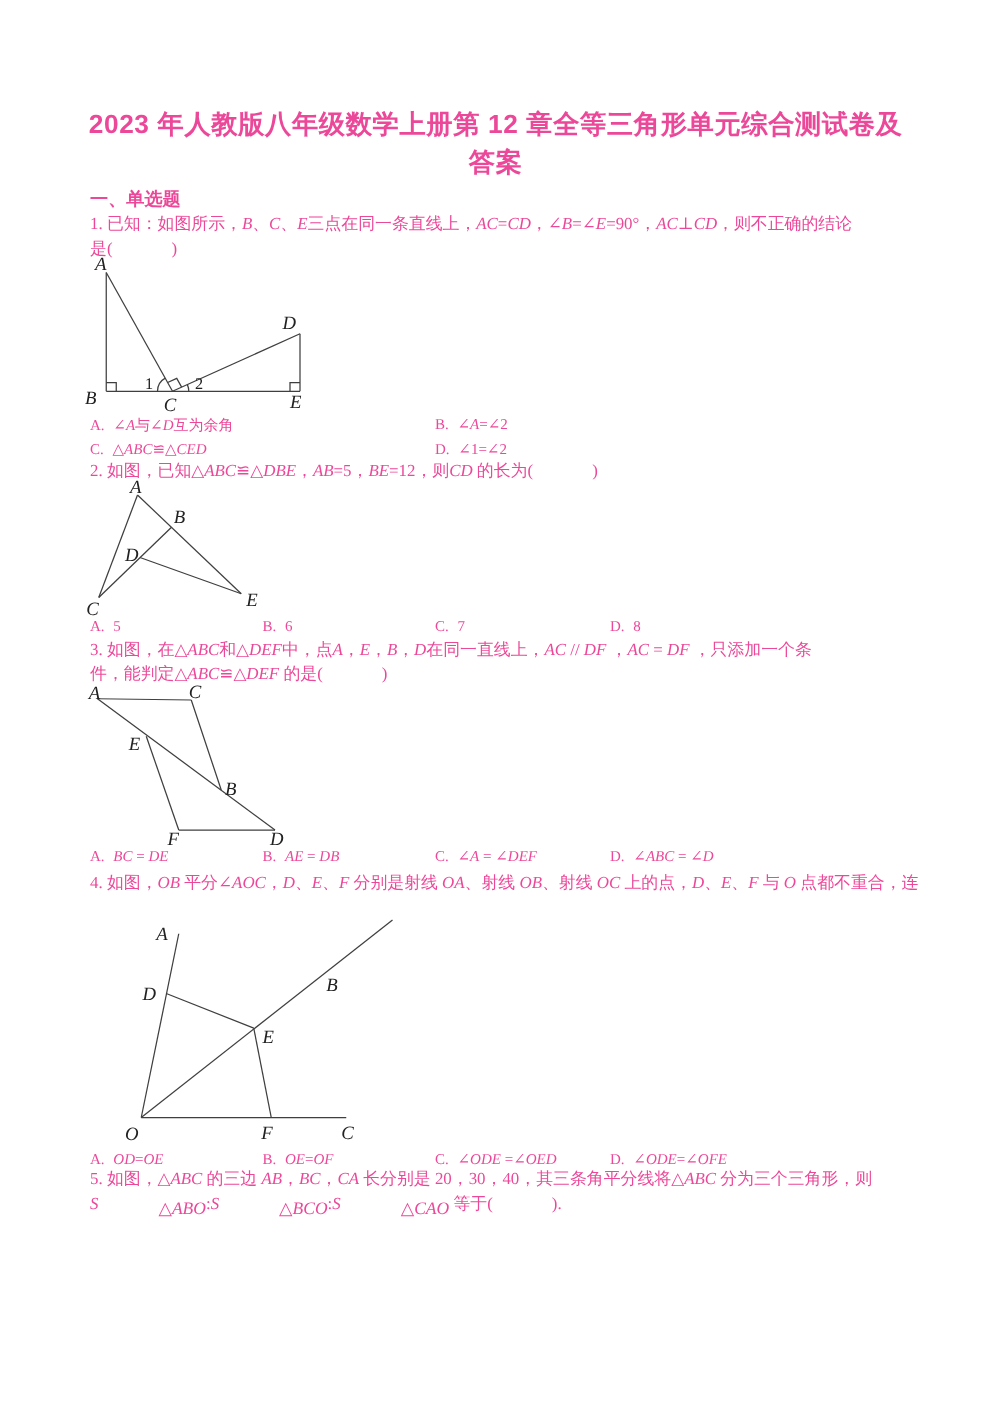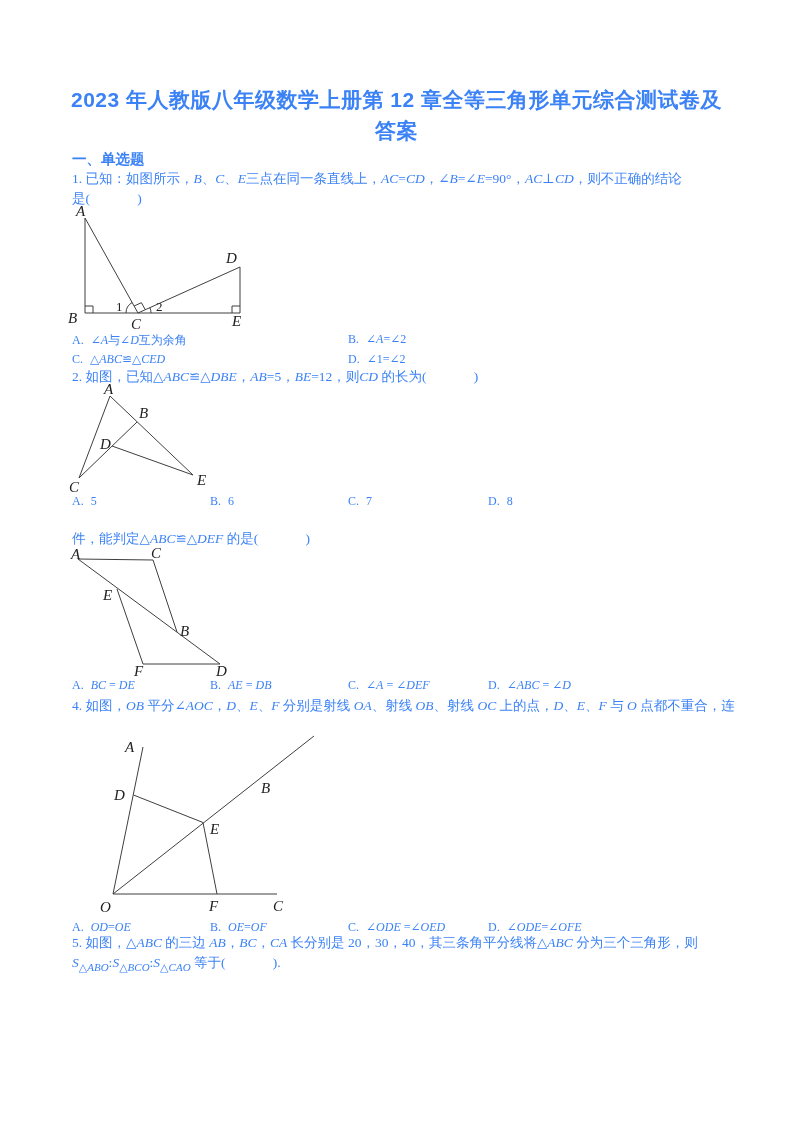--- a/index.html
+++ b/index.html
@@ -1,35 +1,35 @@
 <!DOCTYPE html>
 <html><head>
 <meta charset="utf-8">
 <style>
   html,body { margin:0; padding:0; background:#e8e8e8; }
   .page {
     position:relative; width:793px; height:1122px; margin:0 auto;
     background:#ffffff; overflow:hidden;
     font-family:"Liberation Serif","DejaVu Serif",serif;
-    color:#3b82f6;
+    color:#ec4899;
   }
   .title {
     position:absolute; top:84px; left:0; width:100%;
     text-align:center; font-weight:bold; font-size:21px; line-height:31px;
     font-family:"Liberation Sans","DejaVu Sans",sans-serif;
     letter-spacing:0.5px;
   }
   .section-head {
     position:absolute; left:72px; top:150px;
     font-family:"Liberation Sans","DejaVu Sans",sans-serif;
     font-weight:bold; font-size:14.5px;text-align:center;
   }
   .ln { position:absolute; left:72px; font-size:13.5px; white-space:pre; line-height:18px; }
   .ln i, .opt i { font-family:"Liberation Serif","DejaVu Serif",serif; font-style:italic; }
-  .ln sub { font-size:11px; line-height:0; }
+  .ln sub { font-size:14px; line-height:0;margin-left:48px; }
   .opt { position:absolute; font-size:12px; white-space:pre; }
   .opt .opt-label { display:inline-block; margin-right:7px; }
   svg.fig { position:absolute; overflow:visible; }
   svg.fig line, svg.fig path { stroke:#3f3f3f; stroke-width:1; fill:none; }
   svg.fig text {
     font-family:"Liberation Serif","DejaVu Serif",serif;
     font-style:italic; font-size:15px; fill:#222; stroke:none;
   }
   svg.fig text.num { font-style:normal; font-size:13px; }
 </style>
@@ -85,20 +85,21 @@
     <text x="40" y="68">D</text>
     <text x="9" y="111">C</text>
     <text x="137" y="104">E</text>
   </svg>
 
   <span class="opt" style="left:72px;  top:494px"><span class="opt-label">A.</span><span>5</span></span>
   <span class="opt" style="left:210px; top:494px"><span class="opt-label">B.</span><span>6</span></span>
   <span class="opt" style="left:348px; top:494px"><span class="opt-label">C.</span><span>7</span></span>
   <span class="opt" style="left:488px; top:494px"><span class="opt-label">D.</span><span>8</span></span>
 
+  <div class="ln" style="top:511px">3. 如图，在△<i>ABC</i>和△<i>DEF</i>中，点<i>A</i>，<i>E</i>，<i>B</i>，<i>D</i>在同一直线上，<i>AC</i> // <i>DF</i> ，<i>AC</i> = <i>DF</i> ，只添加一个条</div>
   <div class="ln" style="top:530px">件，能判定△<i>ABC</i>≌△<i>DEF</i> 的是(              )</div>
 
   <svg class="fig" style="left:60px; top:544px" width="175" height="133" viewBox="0 0 175 133">
     <line x1="18" y1="15" x2="93" y2="16"></line>
     <line x1="18" y1="15" x2="160" y2="120"></line>
     <line x1="93" y1="16" x2="117" y2="88"></line>
     <line x1="57" y1="45" x2="83" y2="120"></line>
     <line x1="83" y1="120" x2="160" y2="120"></line>
     <text x="11" y="15">A</text>
     <text x="91" y="14">C</text>

